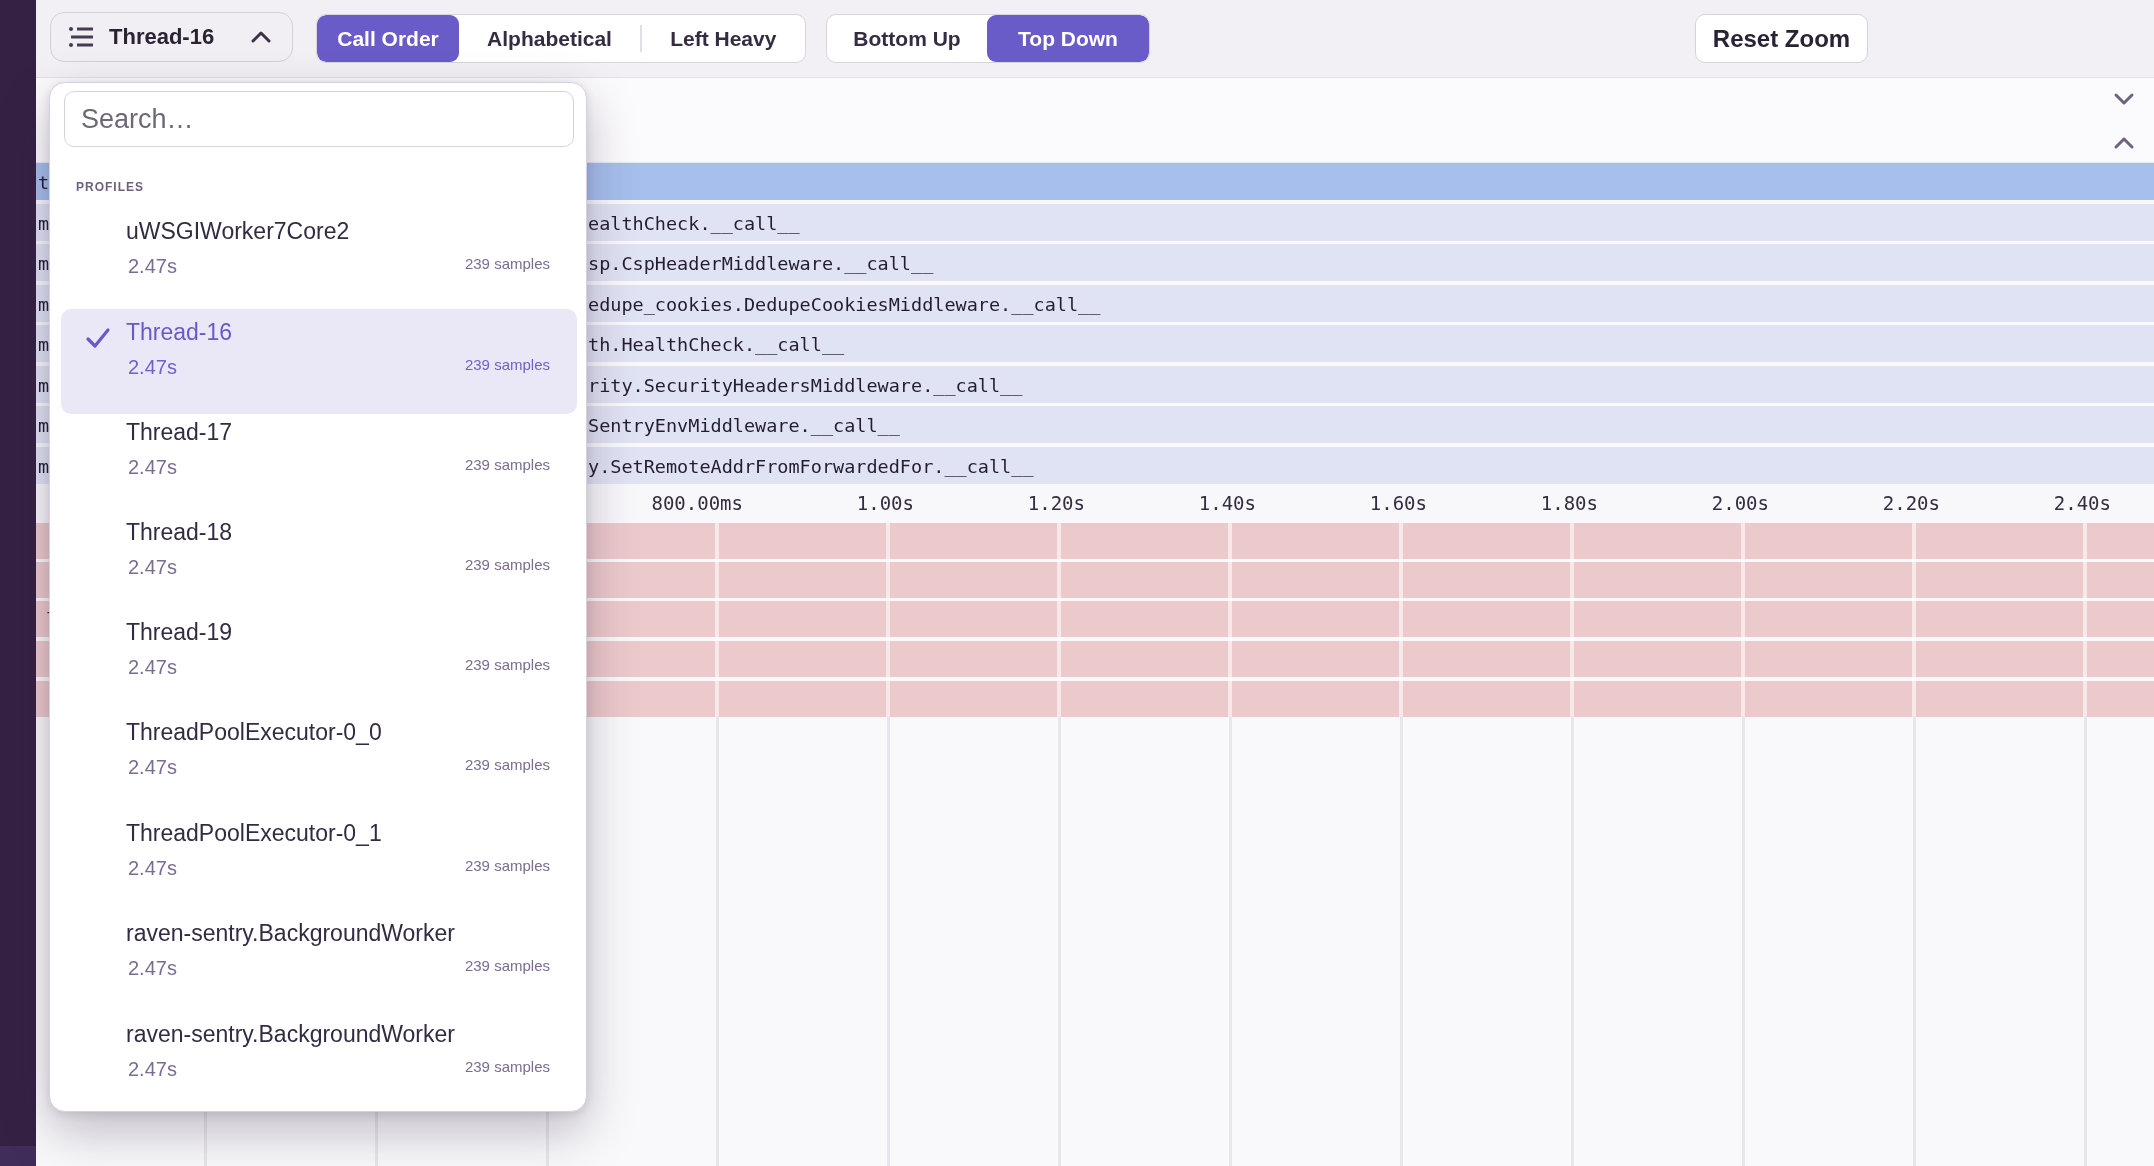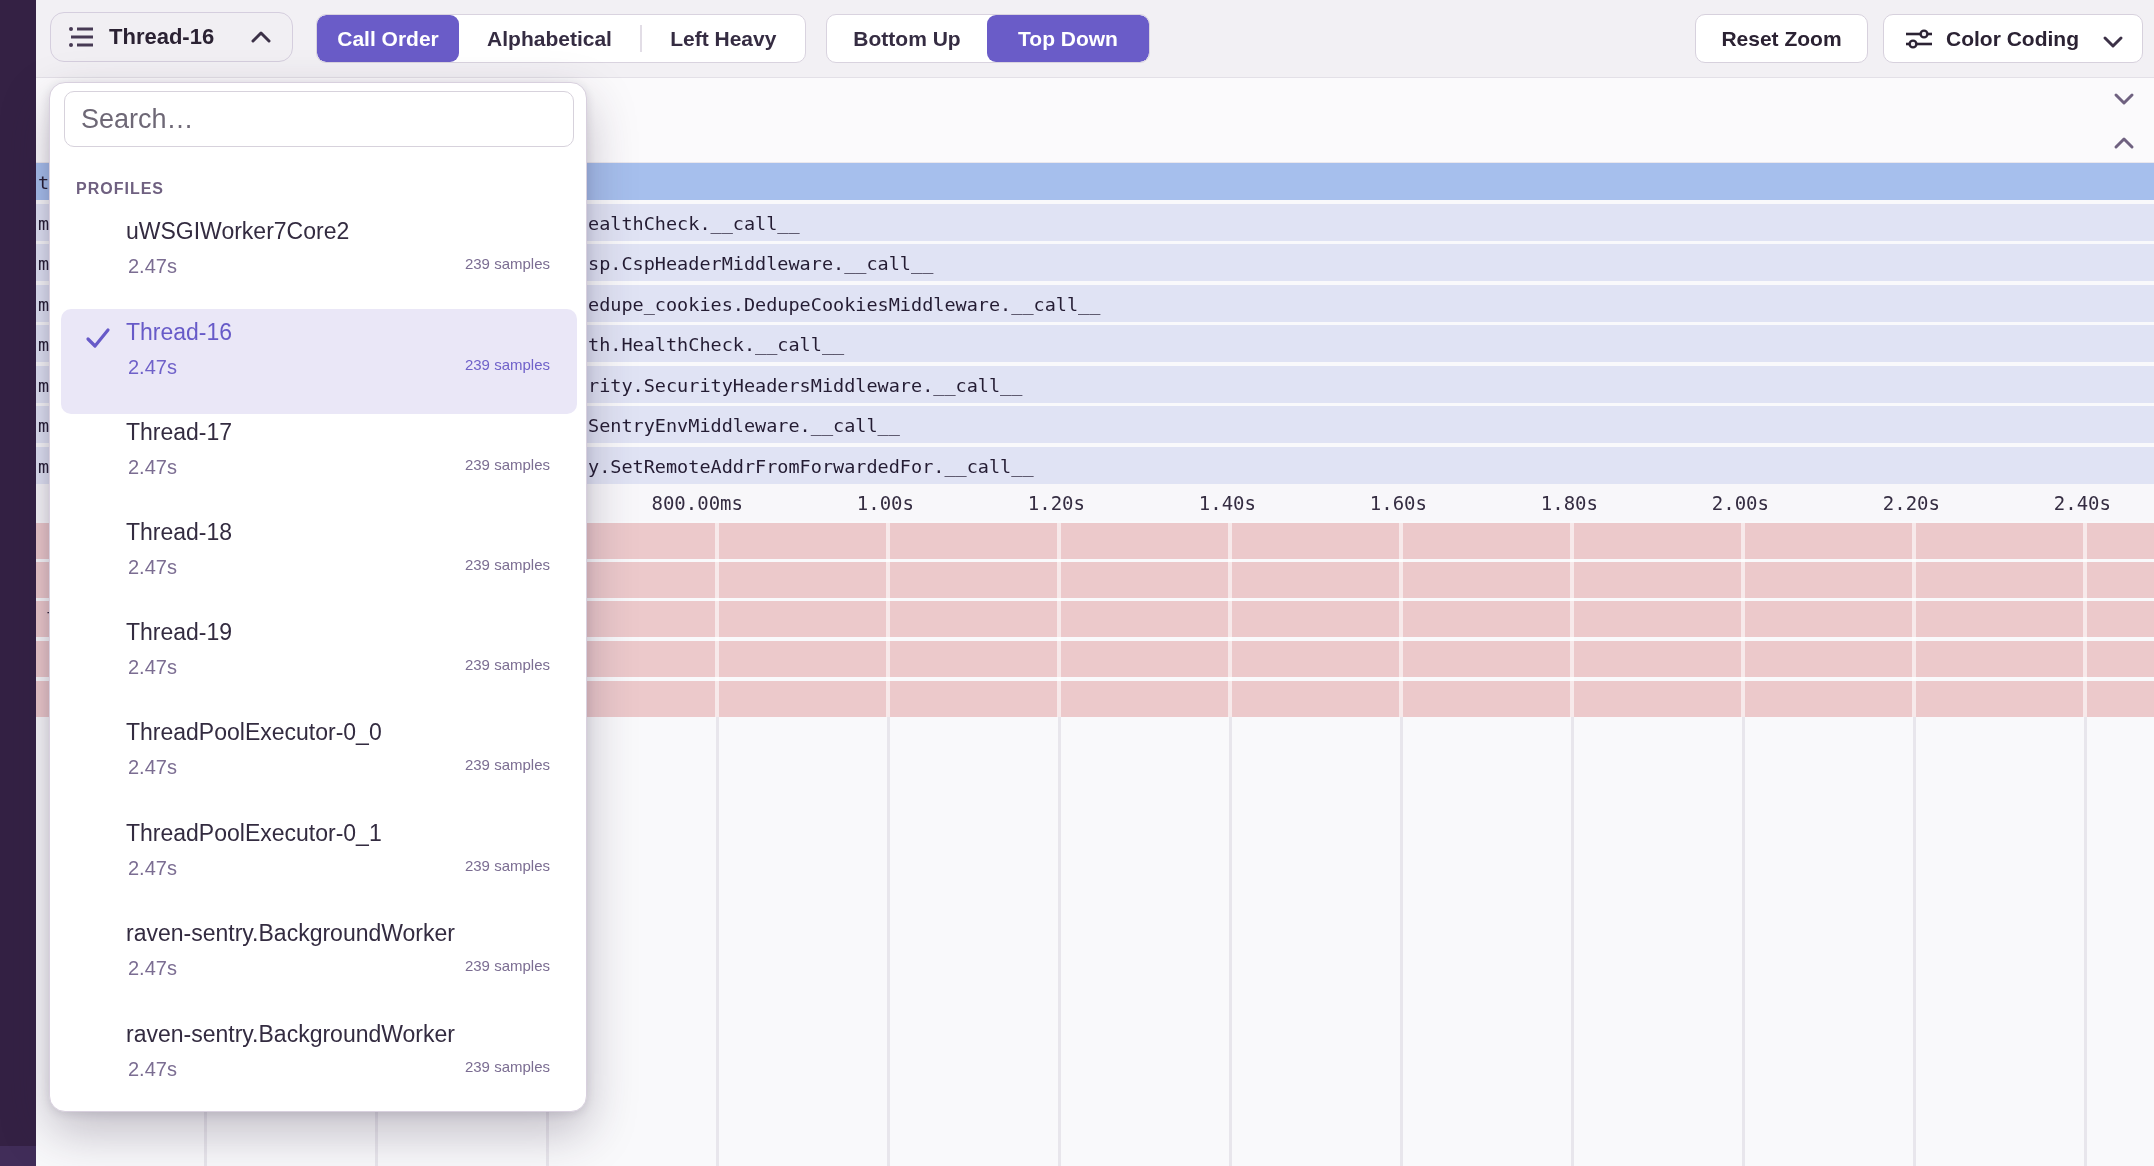--- a/index.html
+++ b/index.html
@@ -6,21 +6,21 @@
   #app{position:relative;width:2154px;height:1166px;overflow:hidden;
        font-family:"Liberation Sans",sans-serif;background:#f9f9fb;}
   .abs{position:absolute;}
   
   #left-rail{left:0;top:0;width:36px;height:1166px;background:#342144;}
   #rail-foot{left:0;top:1146px;width:36px;height:20px;background:#412d59;}
   
   #toolbar{left:36px;top:0;width:2118px;height:77px;background:#f2f0f4;border-bottom:1px solid #e3e0e7;}
   .btn{position:absolute;top:14px;height:49px;background:#fff;border:1.5px solid #d7d1dd;border-radius:10px;
        display:flex;align-items:center;justify-content:center;box-sizing:border-box;
-       font-size:21px;font-weight:700;color:#2b2233;}
+       font-size:24px;font-weight:700;color:#2b2233;}
   .pill-trigger{position:absolute;left:50px;top:12px;width:243px;height:50px;background:#f1eff3;
        border:1.5px solid #d5cede;border-radius:14px;box-sizing:border-box;display:flex;align-items:center;}
   .pill-trigger .lbl{font-size:22px;font-weight:700;color:#2b2233;margin-left:14px;}
   .seg{position:absolute;top:14px;height:49px;background:#fff;border:1.5px solid #d9d3df;border-radius:10px;
        box-sizing:border-box;display:flex;align-items:stretch;overflow:hidden;}
   .seg .opt{display:flex;align-items:center;justify-content:center;font-size:21px;font-weight:700;color:#352c42;}
   .seg .opt.on{background:#6a5cc8;color:#fff;border-radius:9px;}
   .seg .div{width:1.5px;background:#e2dde6;margin:10px 0;}
   #find{position:absolute;left:1158px;top:14px;width:522px;height:49px;background:#fff;border:1.5px solid #d9d3df;
         border-radius:10px;box-sizing:border-box;display:flex;align-items:center;}
@@ -48,21 +48,21 @@
   .gridw{position:absolute;top:523px;height:194px;width:4px;background:rgba(255,255,255,0.6);}
   .gridg{position:absolute;top:717px;height:449px;width:3px;background:#e8e6ec;}
   
   #dropdown{left:49px;top:82px;width:538px;height:1030px;background:#fff;border:1px solid #d8d0de;border-radius:16px;
         box-sizing:border-box;box-shadow:0 20px 50px rgba(45,32,60,.28),0 2px 10px rgba(45,32,60,.12);z-index:20;}
   #dd-search{position:absolute;left:14px;top:8px;width:510px;height:56px;border:1.5px solid #d7d2dc;border-radius:10px;
         box-sizing:border-box;display:flex;align-items:center;}
   #dd-search input{border:none;outline:none;width:100%;font-size:27px;color:#6e6876;background:transparent;
         font-family:"Liberation Sans",sans-serif;margin:0 14px;}
   #dd-search input::placeholder{color:#6e6876;}
-  #dd-section{position:absolute;left:26px;top:97px;font-size:16px;font-weight:700;letter-spacing:1px;color:#6f6080;}
+  #dd-section{position:absolute;left:26px;top:97px;font-size:12px;font-weight:700;letter-spacing:1px;color:#6f6080;}
   .ditem{position:absolute;left:11px;width:516px;height:105px;border-radius:10px;}
   .ditem .nm{position:absolute;left:65px;top:10px;font-size:23px;color:#332b40;}
   .ditem .du{position:absolute;left:67px;top:47px;font-size:20px;color:#7b6d92;}
   .ditem .sm{position:absolute;right:27px;top:47px;font-size:15px;color:#7b6d92;}
   .ditem.selected{background:#eae7f7;}
   .ditem.selected .nm{color:#675ac8;}
   .ditem.selected .du,.ditem.selected .sm{color:#6f61c9;}
   .check{position:absolute;left:22px;top:14px;}
   svg{display:block;}
 </style>
@@ -200,36 +200,20 @@
   <div class="seg" style="left:316px;width:490px;">
     <div class="opt on" style="width:142px;">Call Order</div>
     <div class="opt" style="width:181px;">Alphabetical</div>
     <div class="div"></div>
     <div class="opt" style="flex:1;">Left Heavy</div>
   </div>
 
 
   <div class="btn" style="left:1695px;width:173px;">Reset Zoom</div>
 
-  <div class="btn" style="left:1883px;width:260px;justify-content:flex-start;">
-    <span style="margin-left:20px;">
-      <svg width="30" height="26" viewBox="0 0 30 26">
-        <line x1="2" y1="8" x2="28" y2="8" stroke="#2b2233" stroke-width="2.6"></line>
-          <circle cx="20" cy="8" r="3.4" fill="#f2f0f4" stroke="#2b2233" stroke-width="2.4"></circle>
-        <line x1="2" y1="18" x2="28" y2="18" stroke="#2b2233" stroke-width="2.6"></line>
-          <circle cx="9" cy="18" r="3.4" fill="#f2f0f4" stroke="#2b2233" stroke-width="2.4"></circle>
-      </svg>
-    </span>
-    <span style="margin-left:12px;">Color Coding</span>
-    <span style="position:absolute;right:16px;top:14px;">
-      <svg width="26" height="24" viewBox="0 0 26 24">
-          <polyline points="5,9 13,17 21,9" fill="none" stroke="#3c3147" stroke-width="3" stroke-linecap="round" stroke-linejoin="round"></polyline>
-        </svg>
-    </span>
-  </div>
 
   <div class="abs" id="dropdown">
     <div id="dd-search">
       <input placeholder="Search…" style="">
     </div>
     <div id="dd-section">PROFILES</div>
 
     <div class="ditem" style="top:125px;">
       <div class="nm">uWSGIWorker7Core2</div>
       <div class="du">2.47s</div>

